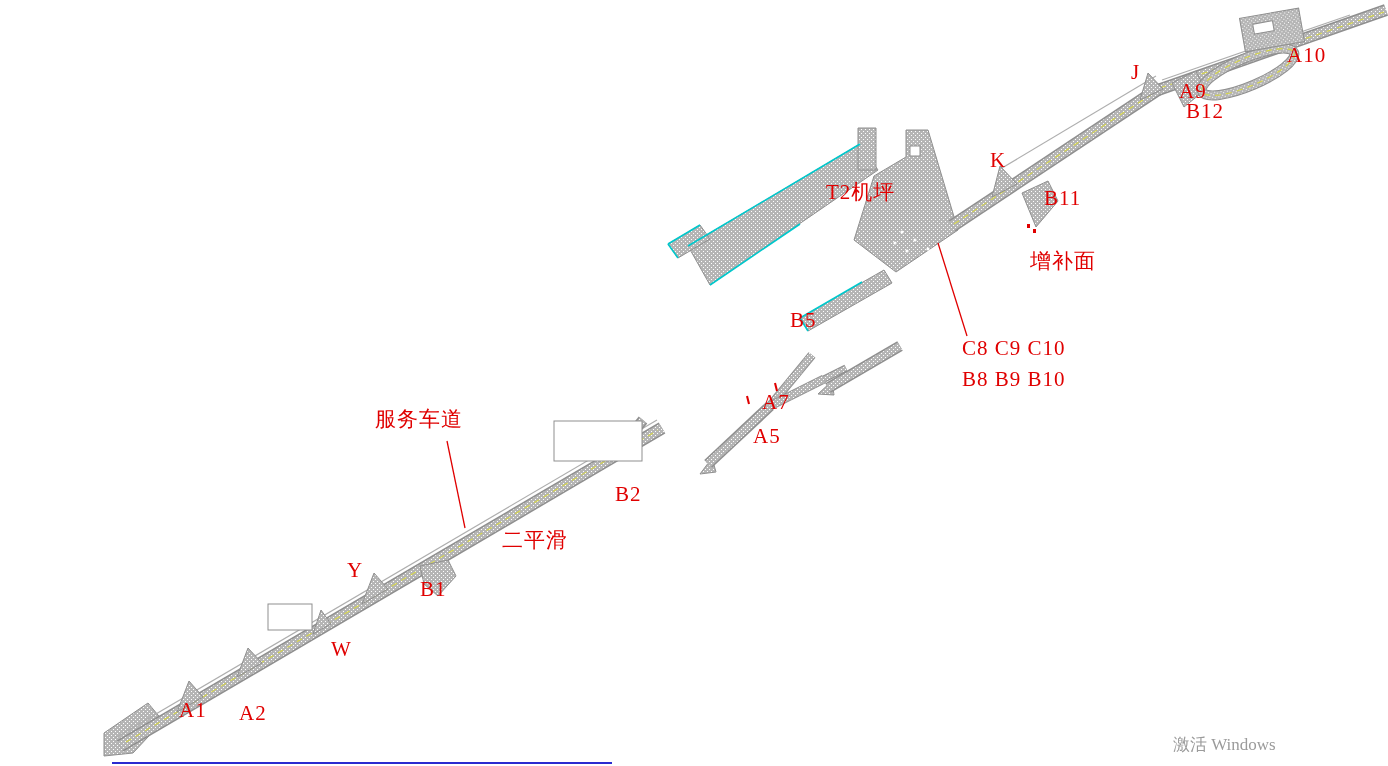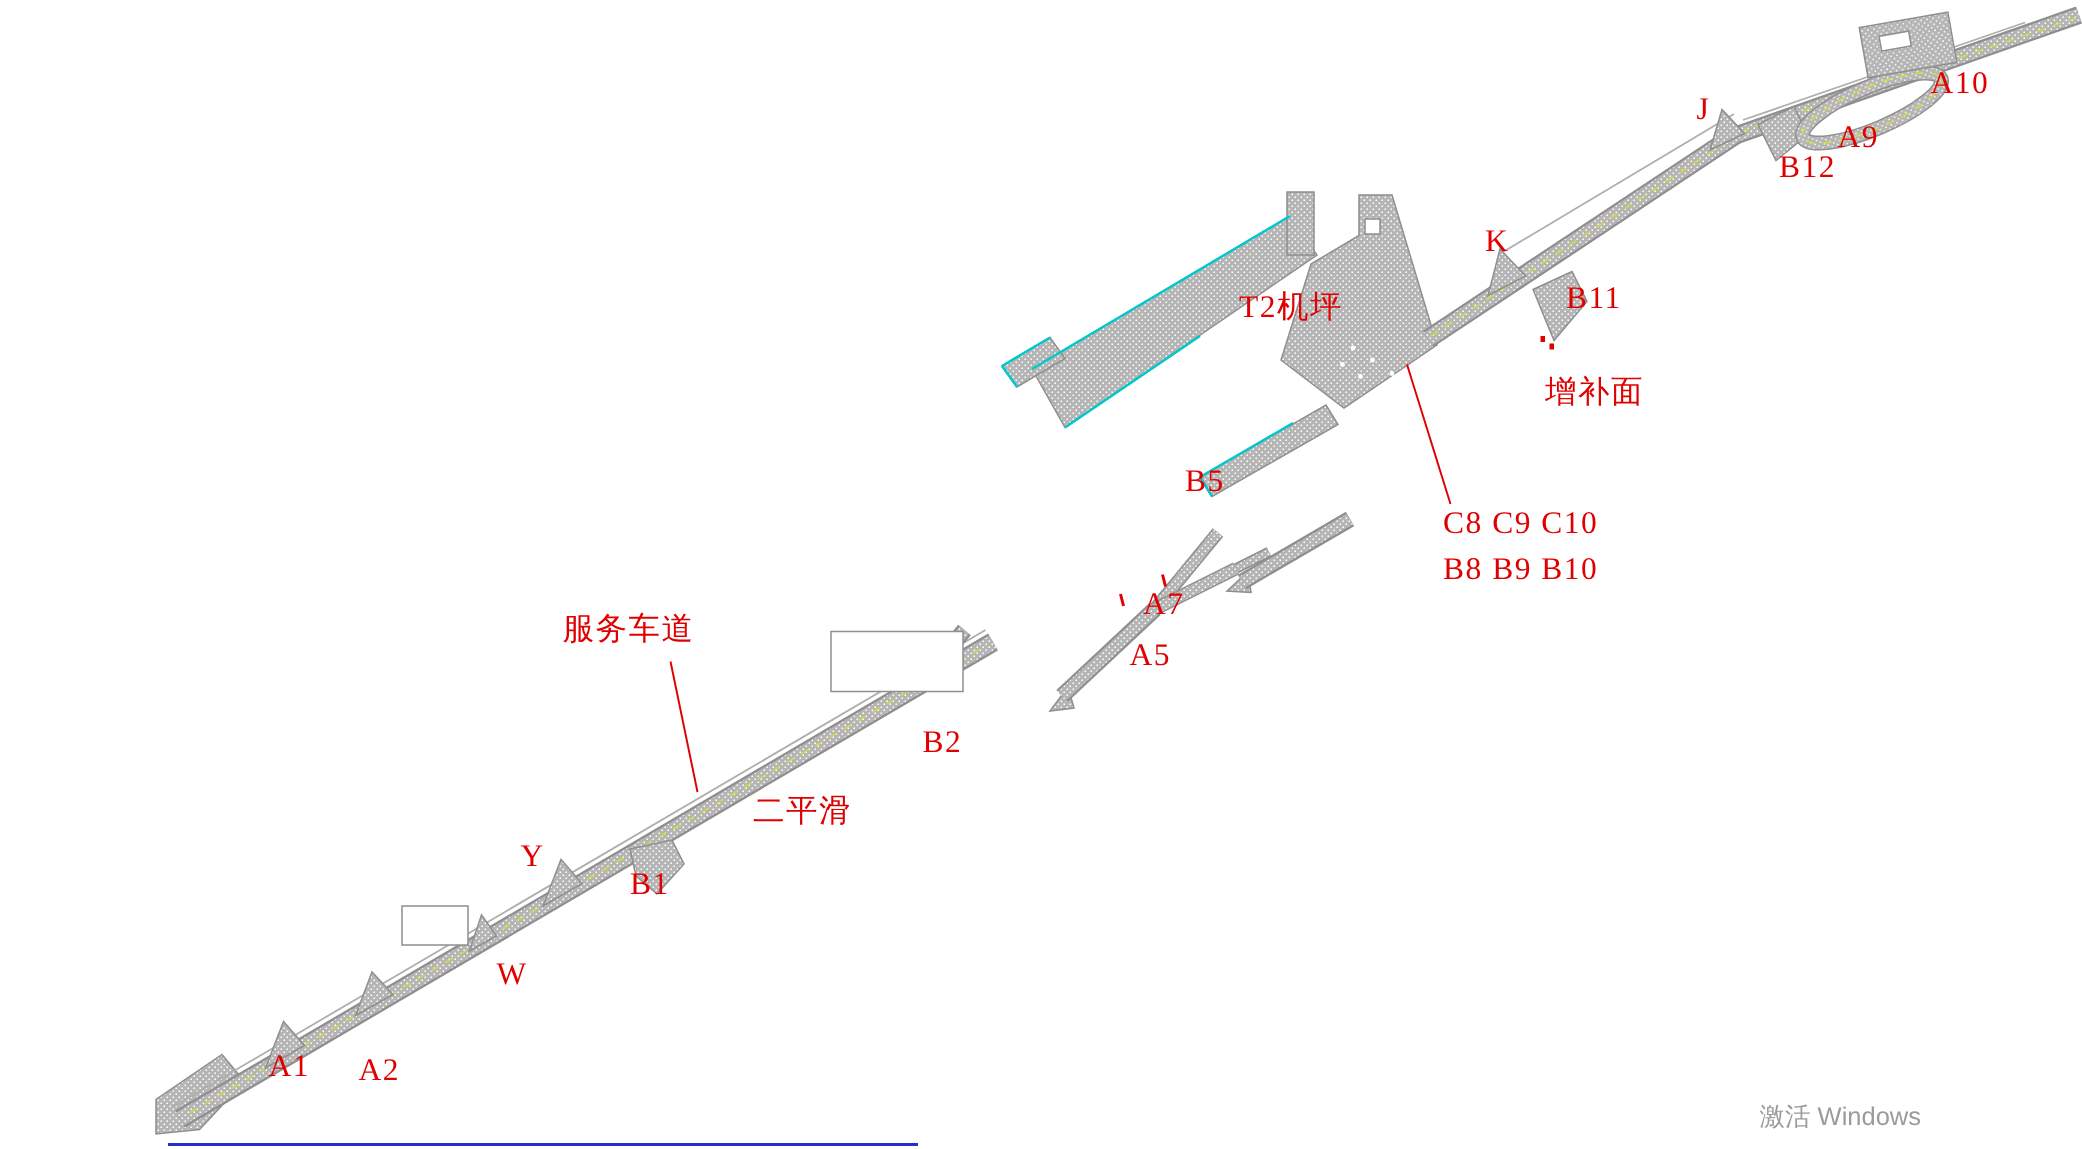--- a/index.html
+++ b/index.html
@@ -9,21 +9,21 @@
   }
   .viewport svg{position:absolute;left:0;top:0;}
   .lbl{
     position:absolute;color:var(--label-red,#e00000);
     font-size:21px;line-height:1;white-space:nowrap;letter-spacing:1px;
     font-family:"Liberation Serif","DejaVu Serif",serif;
   }
   .watermark{
     position:absolute;color:var(--watermark-gray,#9b9b9b);
     font-size:17px;line-height:1;white-space:nowrap;
-    font-family:Liberation Sans, sans-serif;
+    font-family:Liberation Serif, serif;
   }
   
   .stip-bg{fill:var(--taxiway-gray,#b5b5b5);}
   .stip-dot{fill:#ffffff;}
   .c-edge{stroke:var(--edge-gray,#8f8f8f);fill:none;}
   .c-poly{fill:url(#stip);stroke:var(--edge-gray,#8f8f8f);stroke-width:1;}
   .c-cyan{stroke:var(--apron-cyan,#00c8cc);stroke-width:1.6;fill:none;}
   .c-yellow{stroke:var(--centerline-yellow,#d6d64a);stroke-width:1.1;fill:none;stroke-dasharray:6 5;}
   .c-red{stroke:var(--label-red,#e00000);fill:none;}
   .c-redfill{fill:var(--label-red,#e00000);stroke:none;}
@@ -152,25 +152,25 @@
   <div class="lbl" style="left:239px;top:703px">A2</div>
   <div class="lbl" style="left:331px;top:639px">W</div>
   <div class="lbl" style="left:347px;top:560px">Y</div>
   <div class="lbl" style="left:420px;top:579px">B1</div>
   <div class="lbl" style="left:502px;top:530px">二平滑</div>
   <div class="lbl" style="left:375px;top:409px">服务车道</div>
   <div class="lbl" style="left:615px;top:484px">B2</div>
   <div class="lbl" style="left:753px;top:426px">A5</div>
   <div class="lbl" style="left:762px;top:392px">A7</div>
   <div class="lbl" style="left:790px;top:310px">B5</div>
-  <div class="lbl" style="left:826px;top:194px">T2机坪</div>
+  <div class="lbl" style="left:826px;top:182px">T2机坪</div>
   <div class="lbl" style="left:962px;top:338px">C8 C9 C10</div>
   <div class="lbl" style="left:962px;top:369px">B8 B9 B10</div>
   <div class="lbl" style="left:1030px;top:251px">增补面</div>
   <div class="lbl" style="left:990px;top:150px">K</div>
   <div class="lbl" style="left:1044px;top:188px">B11</div>
   <div class="lbl" style="left:1131px;top:62px">J</div>
   <div class="lbl" style="left:1186px;top:101px">B12</div>
-  <div class="lbl" style="left:1225px;top:81px">A9</div>
+  <div class="lbl" style="left:1179px;top:81px">A9</div>
   <div class="lbl" style="left:1287px;top:45px">A10</div>
 
   <div class="watermark" style="left:1173px;top:736px">激活 Windows</div>
 </div>
 
 </body></html>

